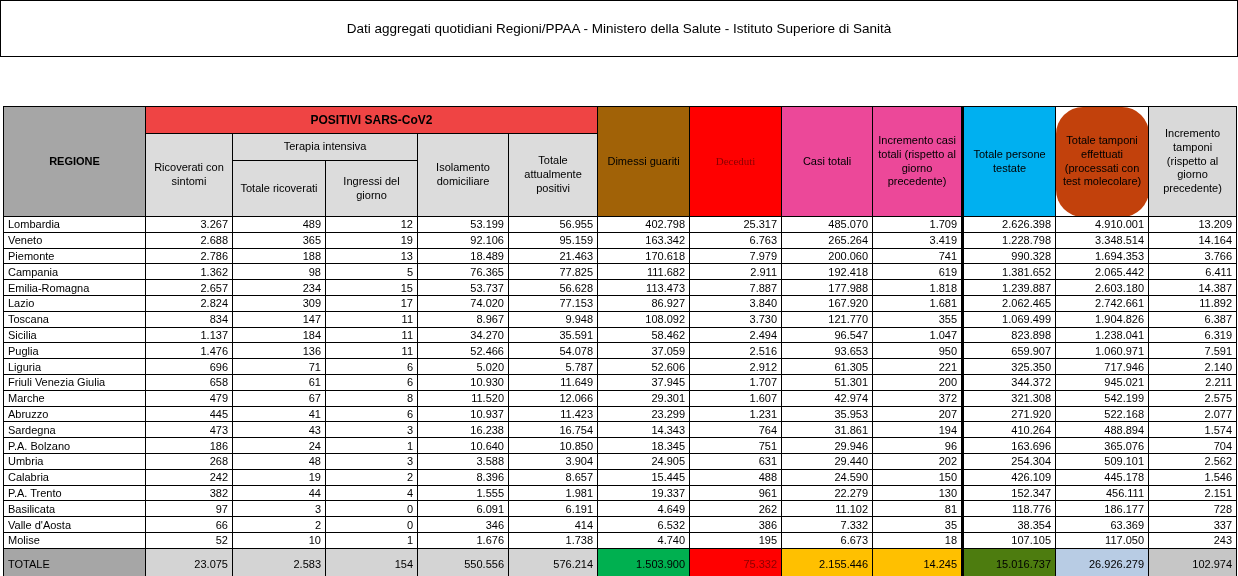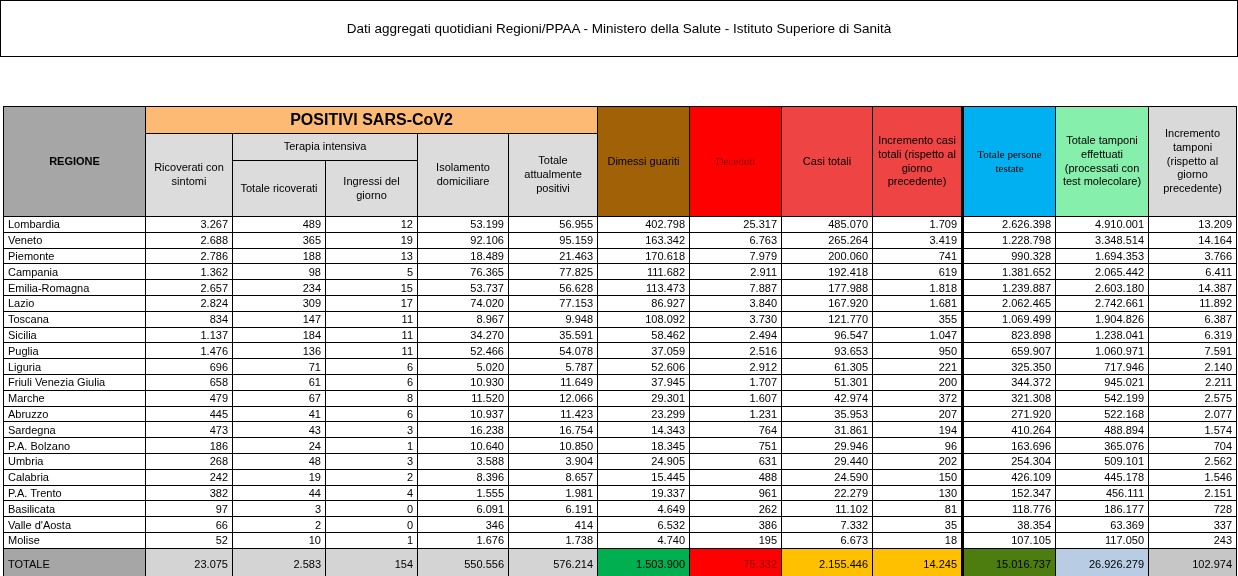--- a/index.html
+++ b/index.html
@@ -39,27 +39,27 @@
     font-weight: 400;
     text-align: center;
     vertical-align: middle;
     line-height: 1.25;
   }
   thead tr.hr1 { height: 27px; }
   thead tr.hr2 { height: 27px; }
   thead tr.hr3 { height: 56px; }
 
   .h-dark  { background: #a6a6a6; font-weight: 700; }
-  .group   { font-weight: 700; font-size: 16px; background: #fdba74; }
+  .group   { font-weight: 700; font-size: 12px; background: #ef4444; }
   .h-light { background: #dcdcdc; }
   .h-green { background: #a16207; }
   .h-red   { background: #ff0000; color: #8b0000; font-family: Liberation Serif, serif; }
-  .h-yellow{ background: #ef4444; }
-  .h-cyan  { background: #00b0f0; font-family: Liberation Serif, serif; }
-  .h-blue  { background: #86efac; }
+  .h-yellow{ background: #ec4899; }
+  .h-cyan  { background: #00b0f0; }
+  .h-blue  { background: #c2410c; border-radius: 27px; }
   .h-gray2 { background: #d9d9d9; }
   .bR      { border-right: 3px solid #000 !important; }
 
   tr.data { height: 15.8px; }
   tr.data td { white-space: nowrap; vertical-align: middle; }
   td.region { text-align: left; padding-left: 4px; }
   td.num    { text-align: right; padding-right: 4px; }
 
   tr.total { height: 31px; font-weight: 400; }
   tr.total td { vertical-align: middle; }

